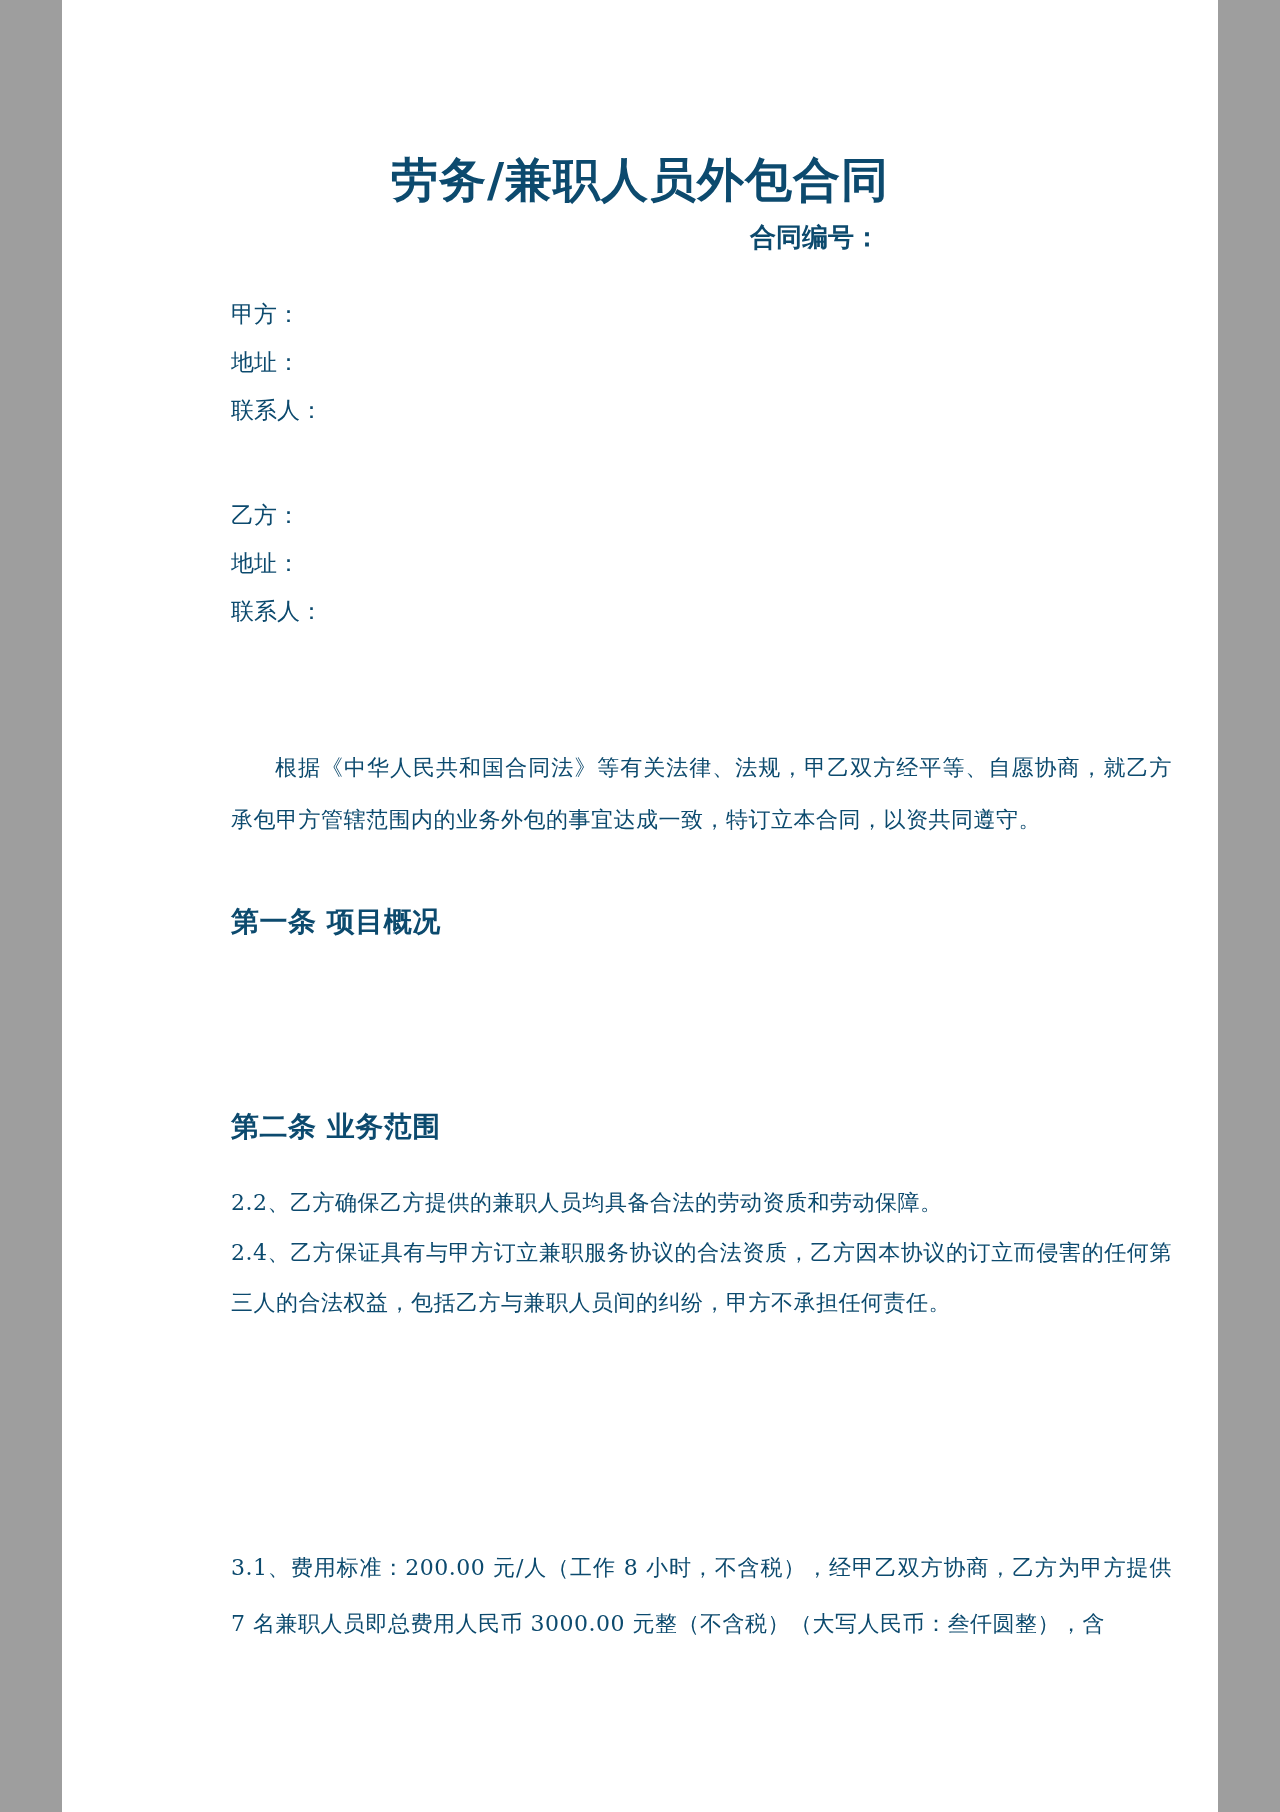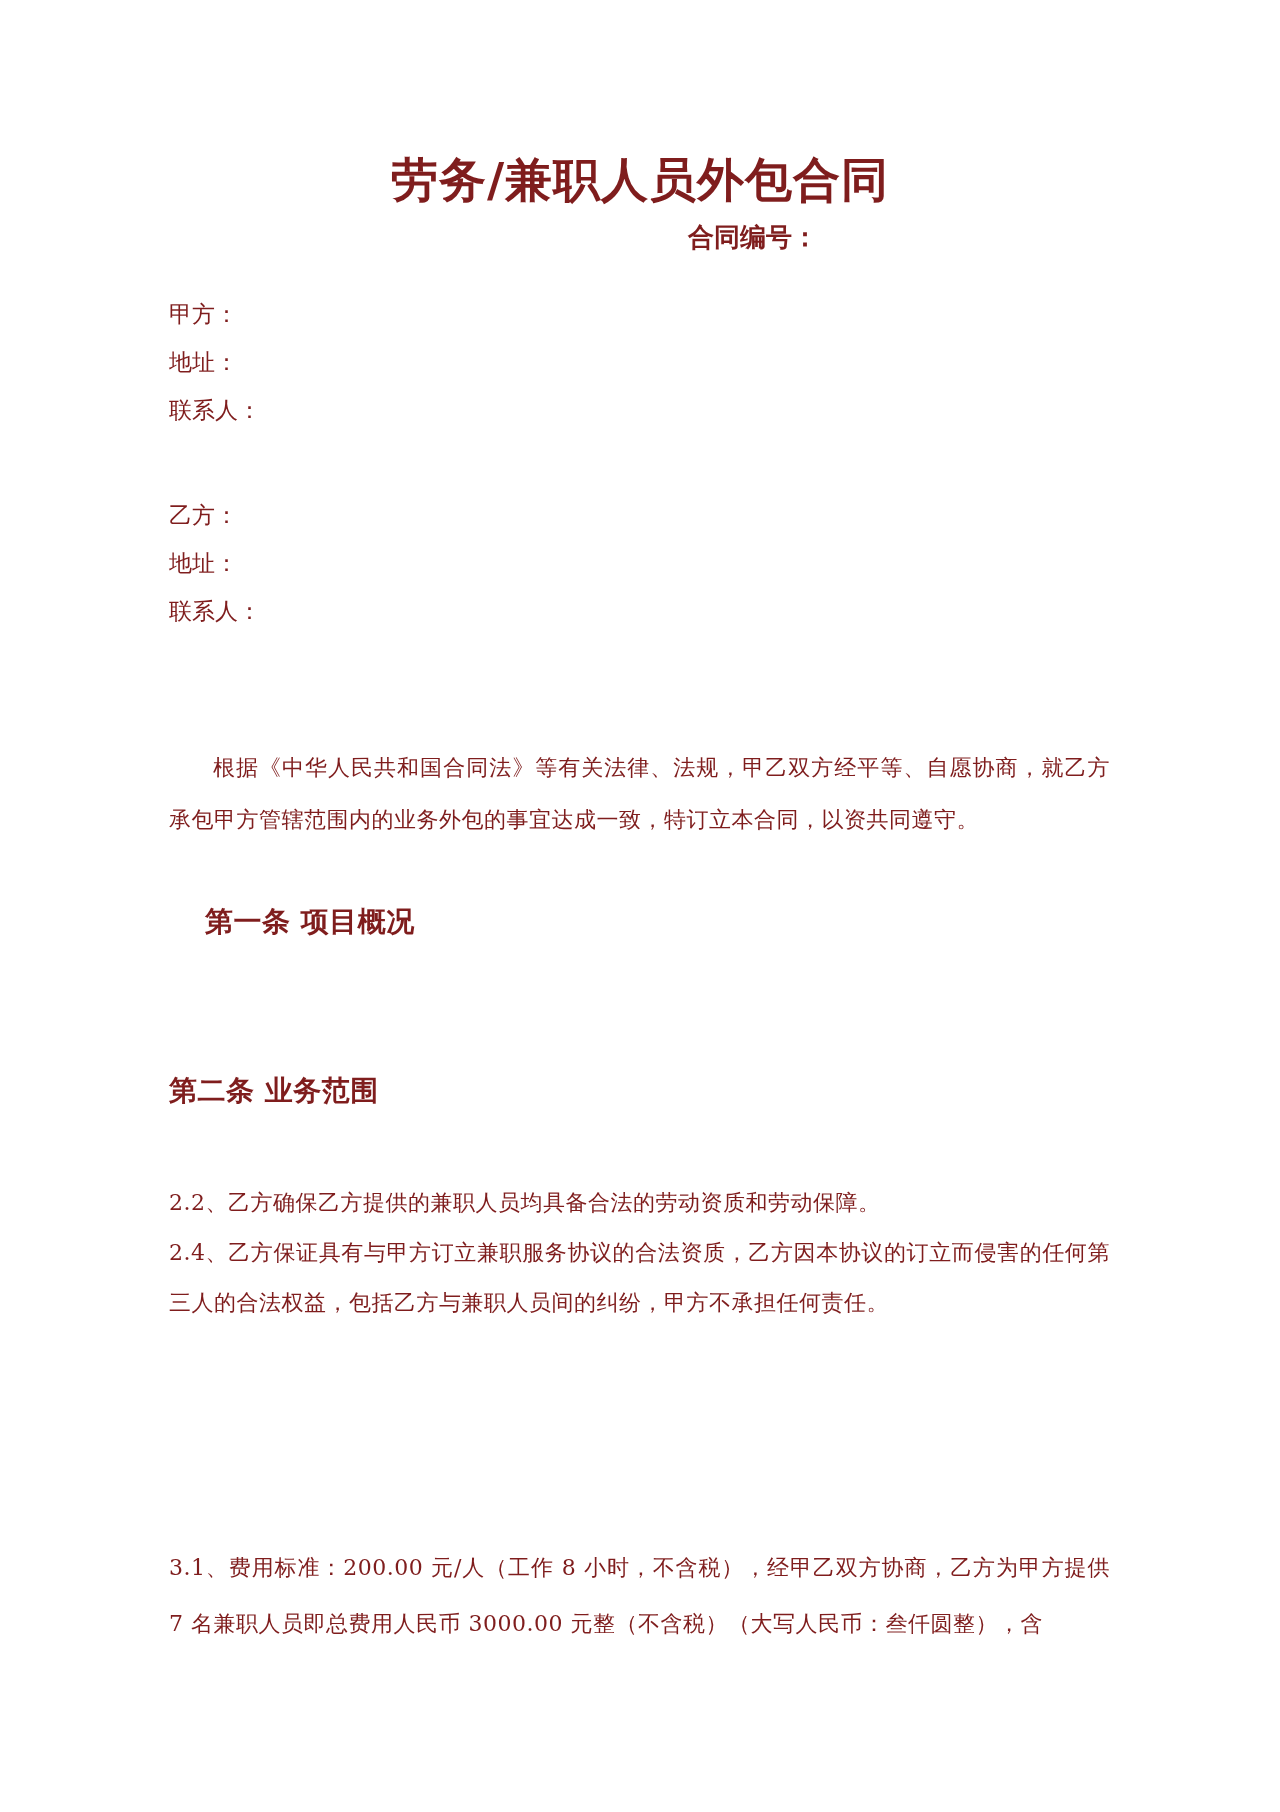--- a/index.html
+++ b/index.html
@@ -1,22 +1,22 @@
 <!DOCTYPE html>
 <html><head>
 <meta charset="utf-8">
 <style>
   * { margin: 0; padding: 0; box-sizing: border-box; }
   html, body { background: #9e9e9e; }
   .page {
     position: relative;
-    width: 1280px;
+    width: 1156px;
     height: 1812px;
     background: #ffffff;
-    color: #7f1d1d;
+    color: #0c4a6e;
     font-family: "DejaVu Serif", "Liberation Serif", serif;
     overflow: hidden;
     margin: 0 auto;
   }
   .doc-title {
     position: absolute;
     top: 150px;
     left: 0;
     width: 100%;
     text-align: center;
@@ -51,23 +51,23 @@
   }
   .preamble { top: 742px; line-height: 52px; text-indent: 2em; }
   .sec-heading {
     position: absolute;
     left: 169px;
     font-size: 28px;
     font-weight: bold;
     line-height: 38px;
     letter-spacing: 0.5px;
   }
-  .h-sec1 { top: 903px; margin-left: 36px; }
+  .h-sec1 { top: 903px; }
   .p-sec1 { top: 950px; line-height: 54px; text-indent: 2em; }
-  .h-sec2 { top: 1072px; }
+  .h-sec2 { top: 1108px; }
   .clauses { top: 1178px; line-height: 50px; }
   .h-sec3 { top: 1488px; }
   .p-sec3 { top: 1540px; line-height: 56px; }
   .p-sec3 span.u, .u {
     text-underline-offset: 5px;
   }
 </style>
 </head>
 <body>
 

